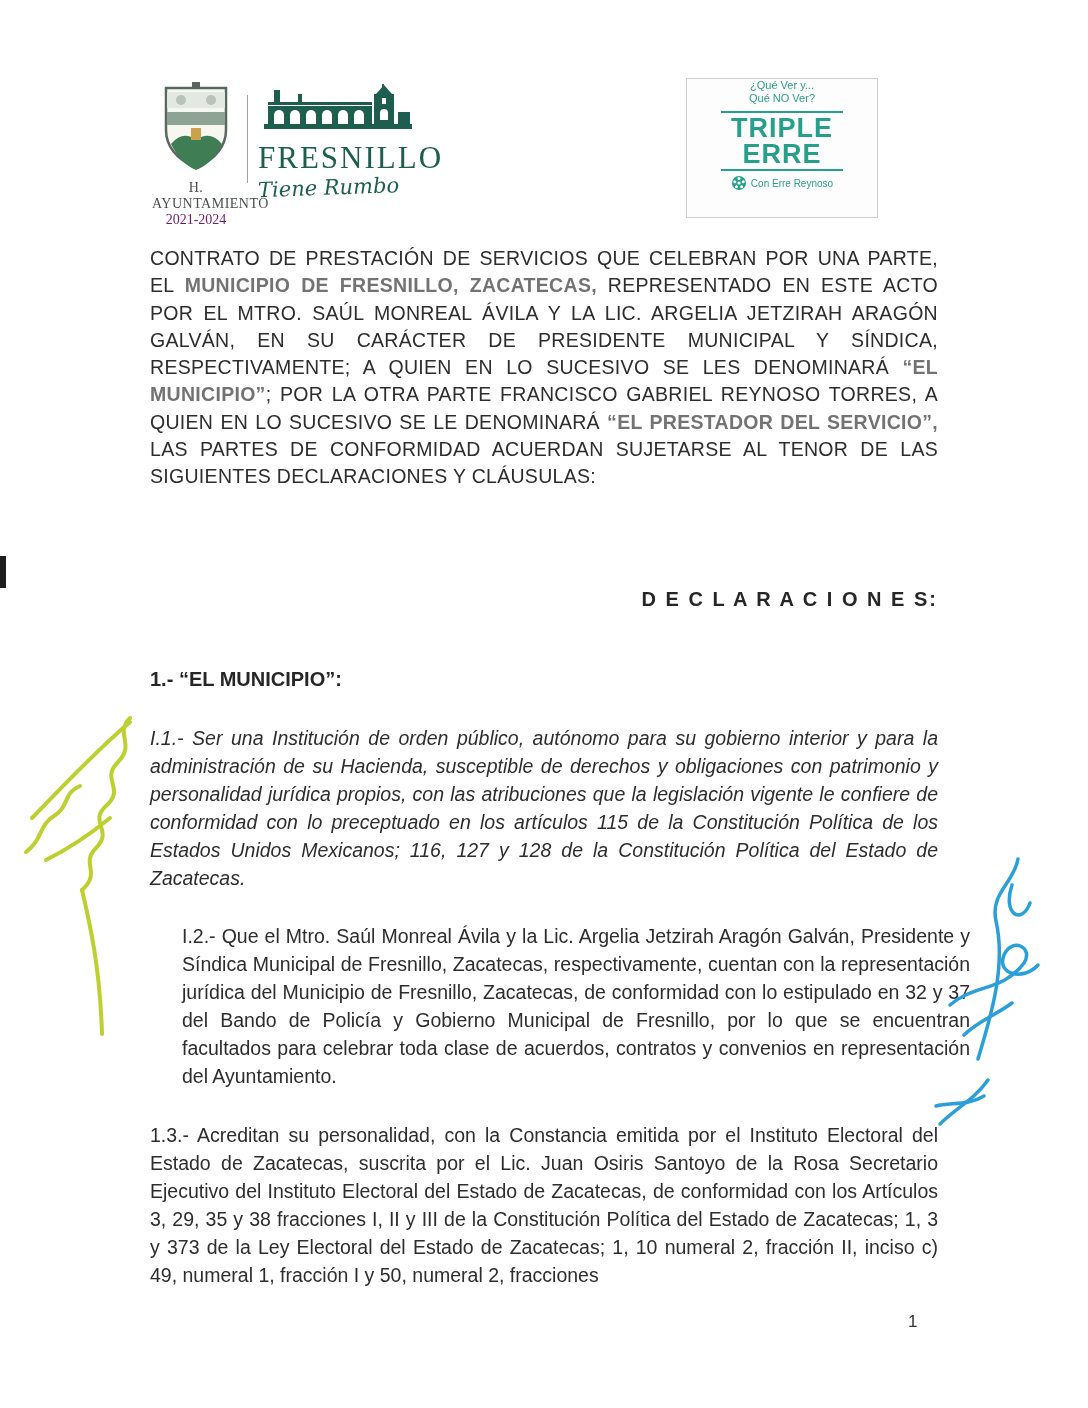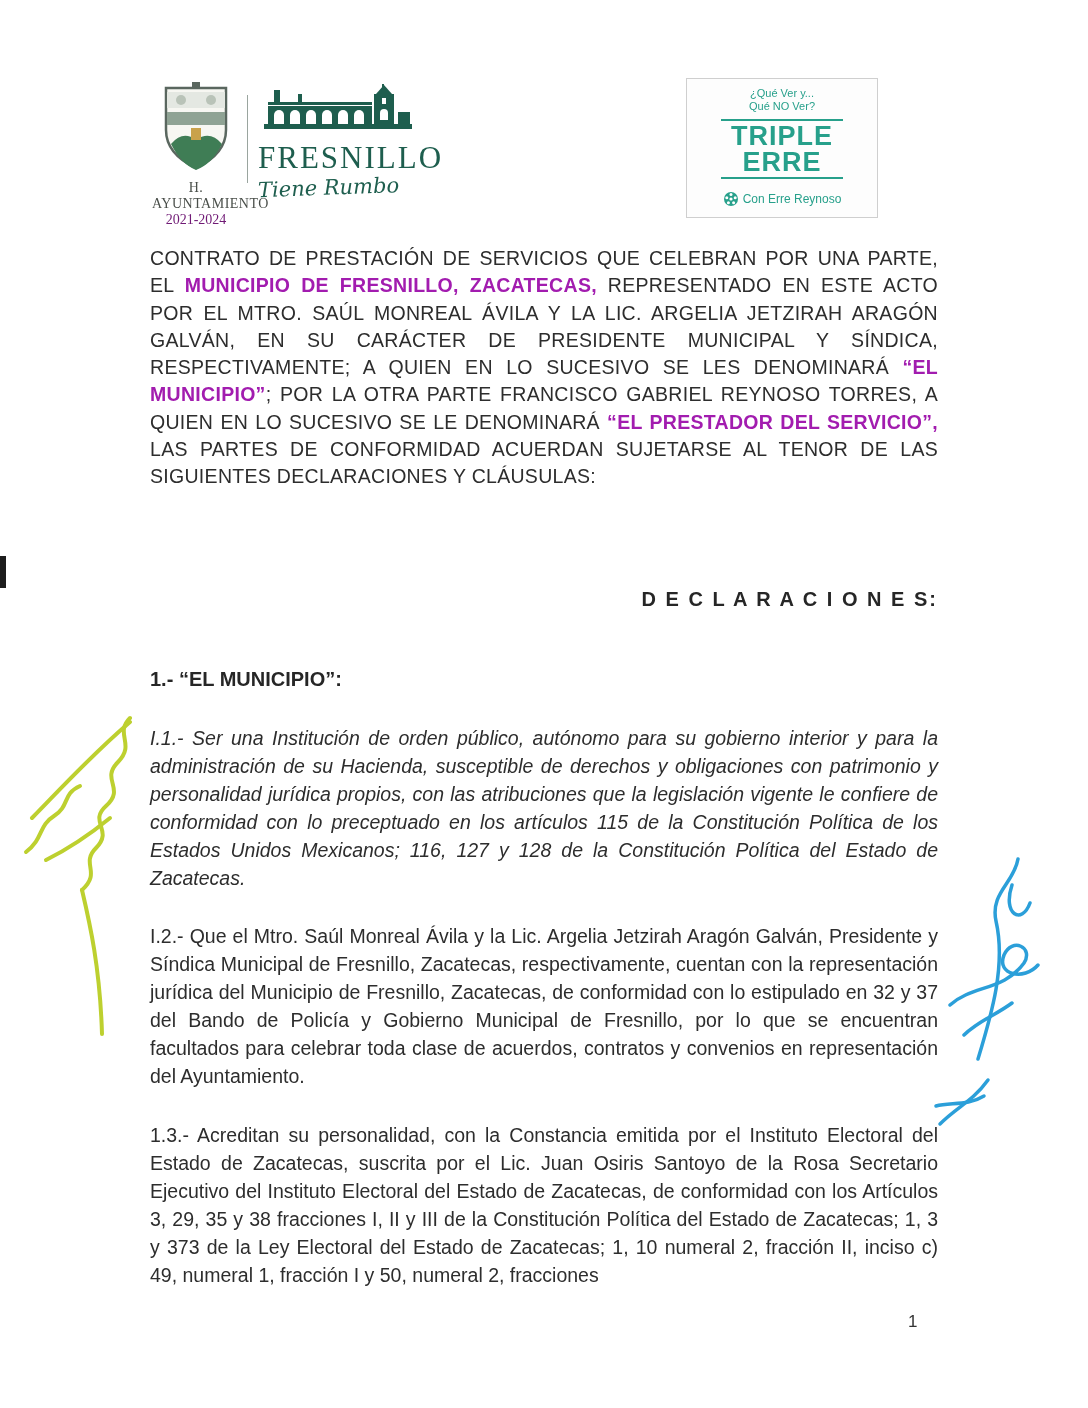--- a/index.html
+++ b/index.html
@@ -15,44 +15,44 @@
   .crest-caption1 { font-family:"Liberation Serif", serif; font-size:14px; color:#4a4f4a; letter-spacing:.5px; margin-top:2px; }
   .crest-caption2 { font-family:"Liberation Serif", serif; font-size:14px; color:#701a75; }
 
   .header-divider { position:absolute; left:247px; top:95px; width:1px; height:88px; background:#9aa59f; }
 
   .fresnillo-logo { position:absolute; left:258px; top:84px; width:180px; text-align:left; }
   .fresnillo-title { font-family:"Liberation Serif", serif; font-size:31px; letter-spacing:2px; color:#1e5e4e; line-height:1; margin-top:2px; }
   .fresnillo-tagline { font-family:"DejaVu Serif", serif; font-style:italic; font-size:21px; color:#1e5e4e; transform:rotate(-2deg); margin-top:2px; }
 
   .triple-erre { position:absolute; left:686px; top:78px; width:192px; height:140px;
-    border:1px solid #cfcfcf; background:#fdfdfd; text-align:center; padding-top:8px; color:#27a08b; }
+    border:1px solid #cfcfcf; background:#fdfdfd; text-align:center; color:#27a08b; }
   .te-tag { font-size:11px; line-height:13px; color:#27a08b; }
   .te-brand { font-size:27px; font-weight:bold; letter-spacing:1px; line-height:26px; color:#27a08b; }
   .te-brand-block { margin-top:6px; border-top:2px solid #27a08b; border-bottom:2px solid #27a08b; display:inline-block; padding:2px 10px; }
-  .te-sub { font-size:12px; margin-top:12px; color:#27a08b; display:flex; align-items:center; justify-content:center; gap:4px; }
+  .te-sub { font-size:10px; margin-top:4px; color:#27a08b; display:flex; align-items:center; justify-content:center; gap:4px; }
 
   
   .intro {
     position:absolute; left:150px; top:245px; width:788px;
     font-size:19.5px; line-height:27.3px; text-align:justify; letter-spacing:.3px; color:#2d2d2d;
   }
-  .intro strong { font-weight:bold; color:#a21caf; }
+  .intro strong { font-weight:bold; color:#737373; }
 
   .h-declaraciones {
     position:absolute; left:150px; top:588px; width:788px; text-align:right;
     font-size:20px; font-weight:bold; letter-spacing:2px; color:#262626;
   }
   .h-section1 {
     position:absolute; left:150px; top:668px; width:788px;
     font-size:20px; font-weight:bold; color:#262626;
   }
   .clause { position:absolute; left:150px; width:788px; font-size:19.5px; line-height:28px; text-align:justify; color:#2d2d2d; }
   .clause-i1 { top:724px;font-style:italic; }
-  .clause-i2 { top:922px; }
+  .clause-i2 { top:922px;margin-left:32px; }
   .clause-i3 { top:1121px; }
 
   .page-number { position:absolute; left:908px; top:1312px; font-size:17px; color:#333; }
 
   
   .sig-left  { position:absolute; left:18px;  top:700px; }
   .sig-right { position:absolute; left:912px; top:845px; }
   .sig-right2{ position:absolute; left:928px; top:1072px; }
   .scan-mark { position:absolute; left:0; top:556px; width:6px; height:32px; background:#1d1d1d; }
 </style>

